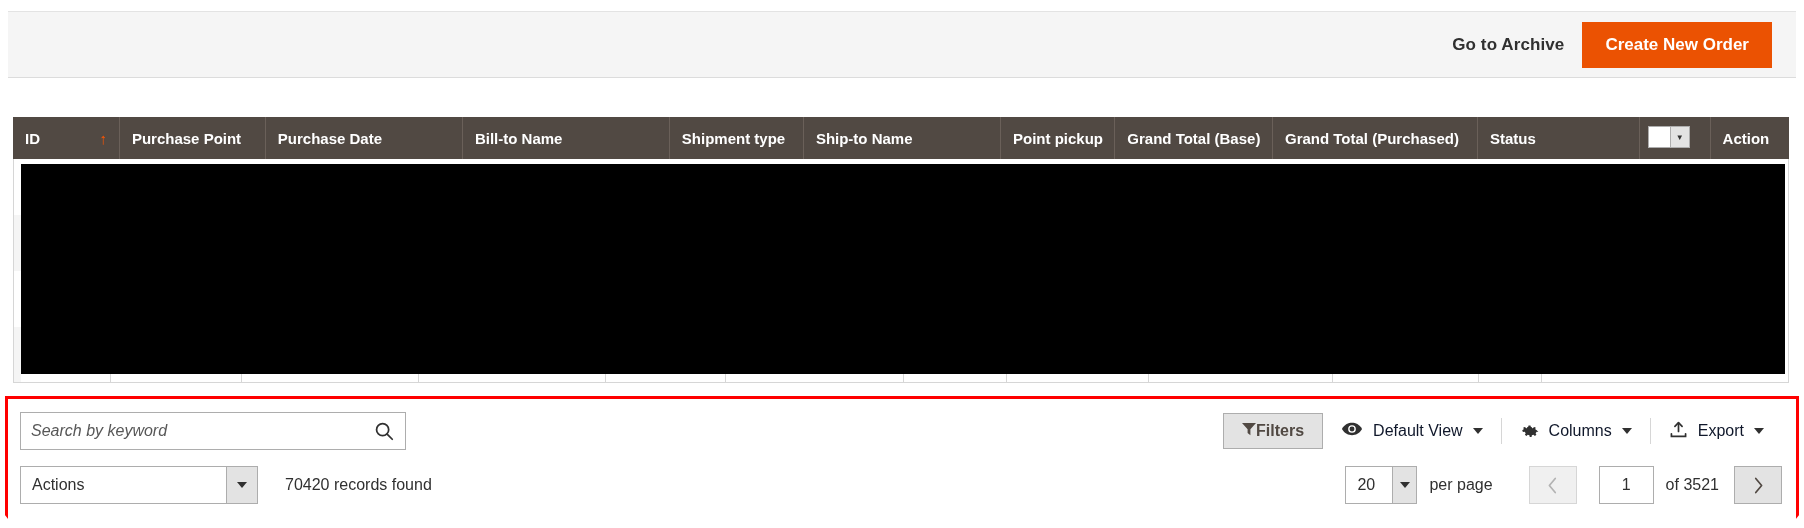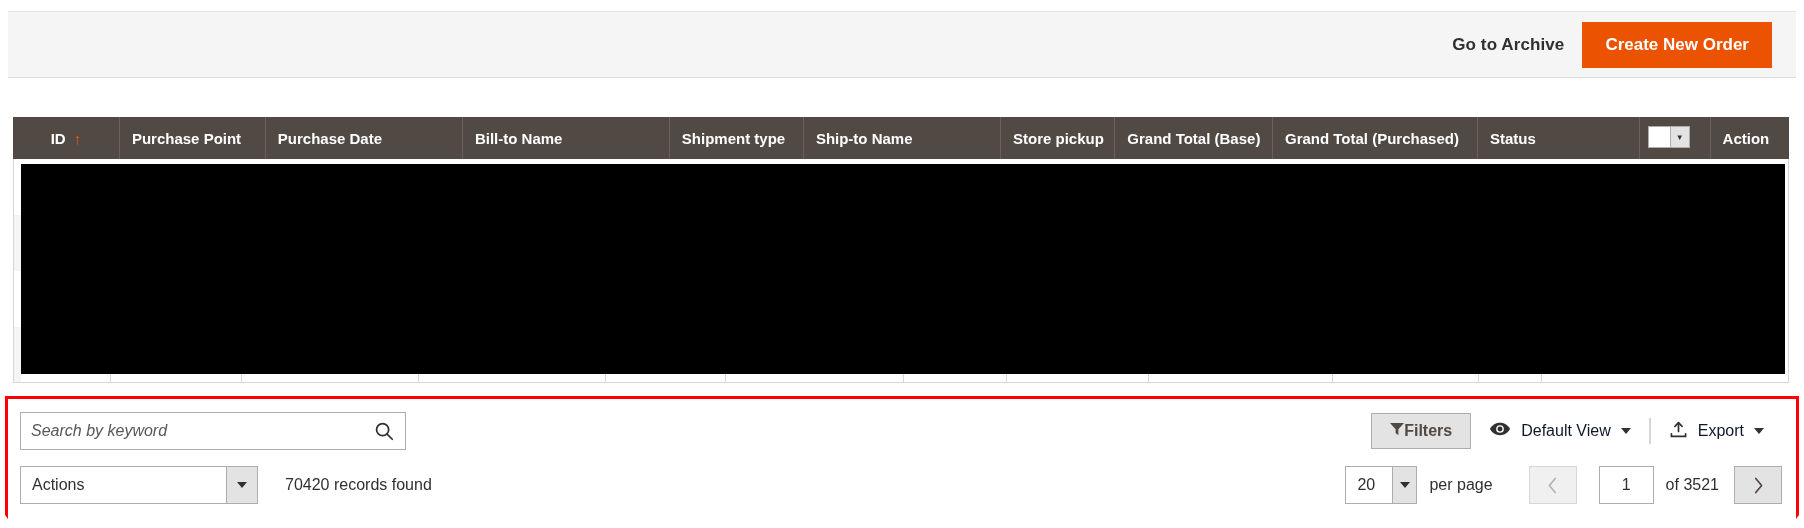--- a/index.html
+++ b/index.html
@@ -82,21 +82,21 @@
     height: 42px;
     border-right: 1px solid #6a6059;
     box-sizing: border-box;
     vertical-align: middle;
     white-space: nowrap;
     overflow: hidden;
     position: relative;
     font-family: "Liberation Sans", sans-serif;
   }
   table.data-grid thead th:last-child { border-right: none; }
-  .th-inner { display: flex; align-items: center; justify-content: center; }
+  .th-inner { display: flex; align-items: center; justify-content: space-between; }
   .sort-arrow {
     color: #ff5501;
     font-size: 15px;
     line-height: 1;
     margin-left: 8px;
   }
   .th-massaction { padding: 0 8px !important; }
   .massaction-box {
     display: inline-flex;
     align-items: stretch;
@@ -396,21 +396,21 @@
             <div class="th-inner">
               <span>ID</span>
               <span class="sort-arrow">↑</span>
             </div>
           </th>
           <th><span>Purchase Point</span></th>
           <th><span>Purchase Date</span></th>
           <th><span>Bill-to Name</span></th>
           <th><span>Shipment type</span></th>
           <th><span>Ship-to Name</span></th>
-          <th><span>Store pickup</span></th>
+          <th><span>Point pickup</span></th>
           <th><span>Grand Total (Base)</span></th>
           <th><span>Grand Total (Purchased)</span></th>
           <th><span>Status</span></th>
           <th class="th-massaction">
             <span class="massaction-box">
               <span class="mbox"></span>
               <span class="mcaret">▼</span>
             </span>
           </th>
           <th><span>Action</span></th>
@@ -472,20 +472,29 @@
               <circle cx="12" cy="7.5" r="4.2" fill="#ffffff"></circle>
               <circle cx="12" cy="7.5" r="2.7" fill="#303030"></circle>
             </svg>
           </span>
           <span>Default View</span>
           <span class="caret-down"></span>
         </div>
 
         <div class="tb-sep"></div>
 
+        <div class="tb-item">
+          <span>
+            <svg width="19" height="19" viewBox="0 0 24 24" fill="#303030">
+              <path d="M12 8.2a3.8 3.8 0 100 7.6 3.8 3.8 0 000-7.6zm9.2 4.8l-1.9-1.2.5-2.2-2.1-.9-1.5 1.7-2.2-.5L13.2 7h-2.4l-.8 2.9-2.2.5L6.3 8.7l-2.1.9.5 2.2L2.8 13l.9 2.1 2.2-.3 1.3 1.9-1 2 1.9 1.4 1.7-1.5 2.1.8.4 2.2h2.3l.4-2.2 2.1-.8 1.7 1.5 1.9-1.4-1-2 1.3-1.9 2.2.3z"></path>
+            </svg>
+          </span>
+          <span>Columns</span>
+          <span class="caret-down"></span>
+        </div>
 
         <div class="tb-sep"></div>
 
         <div class="tb-item">
           <span>
             <svg width="19" height="17" viewBox="0 0 20 18" fill="none" stroke="#303030" stroke-width="1.8">
               <path d="M10 11V2.2" stroke-linecap="round"></path>
               <path d="M6.2 5.6L10 1.8l3.8 3.8" stroke-linecap="round" stroke-linejoin="round"></path>
               <path d="M2.5 13.6v2.6h15v-2.6" stroke-linecap="round"></path>
             </svg>

